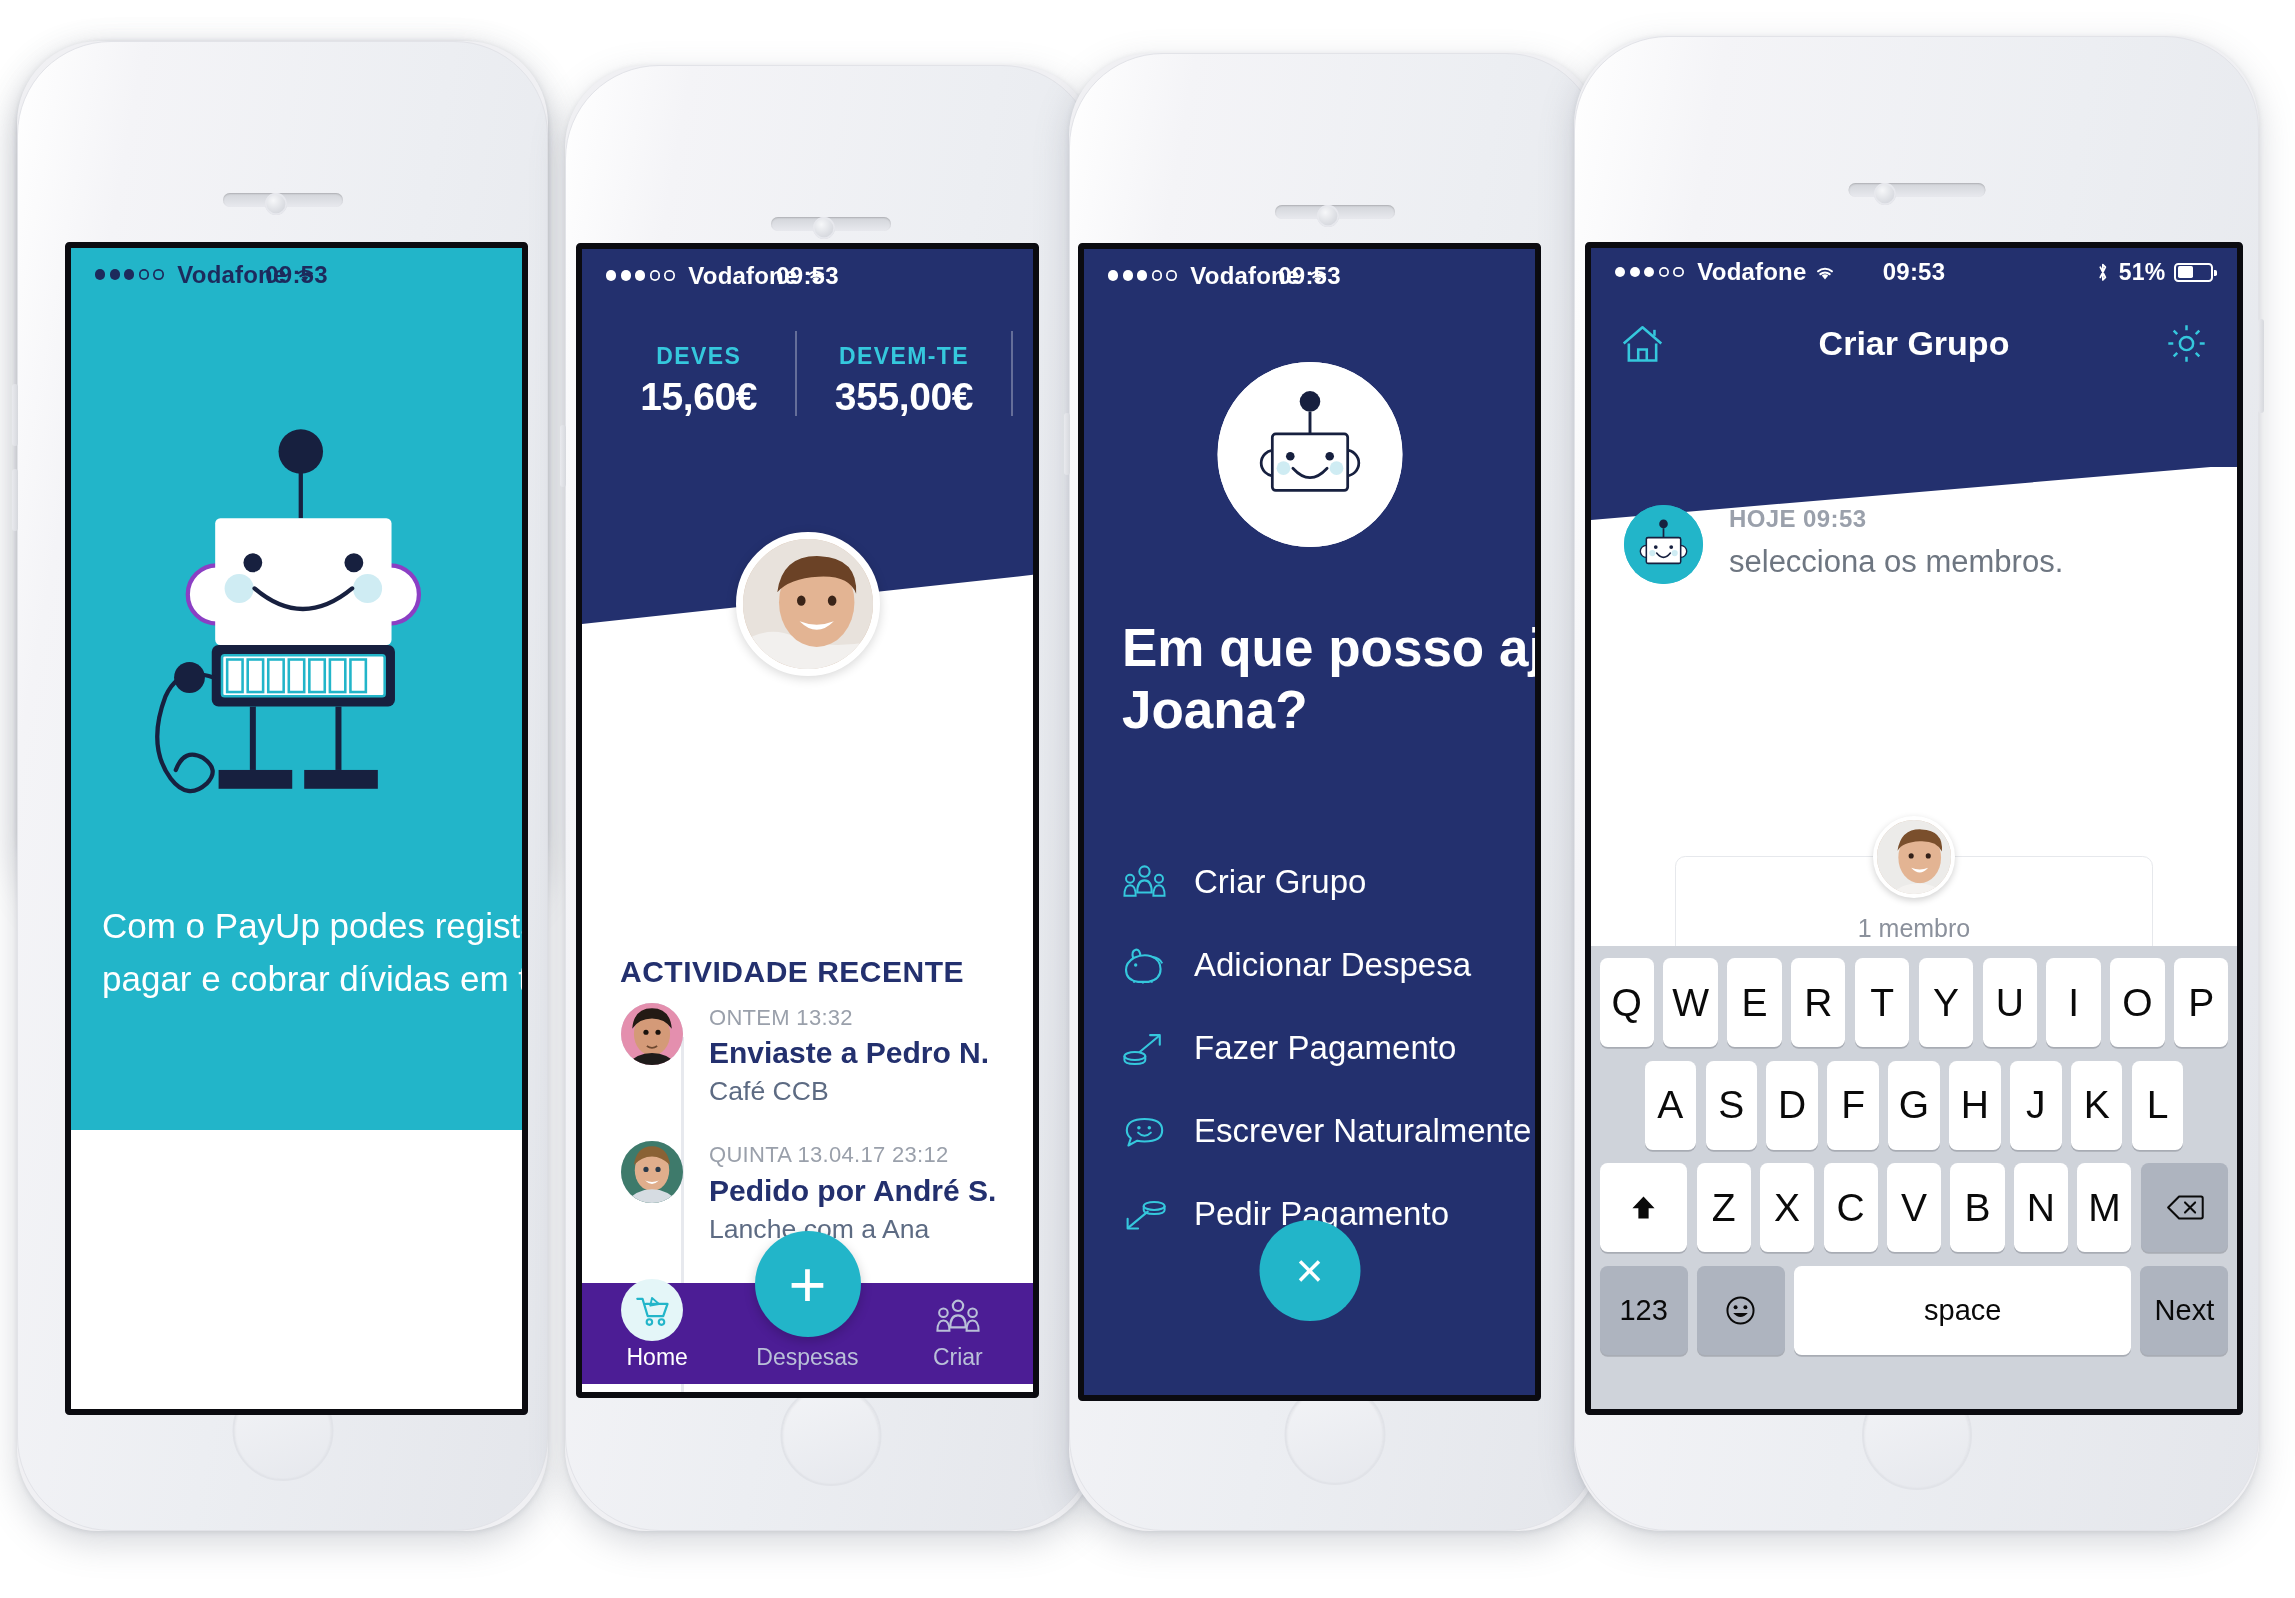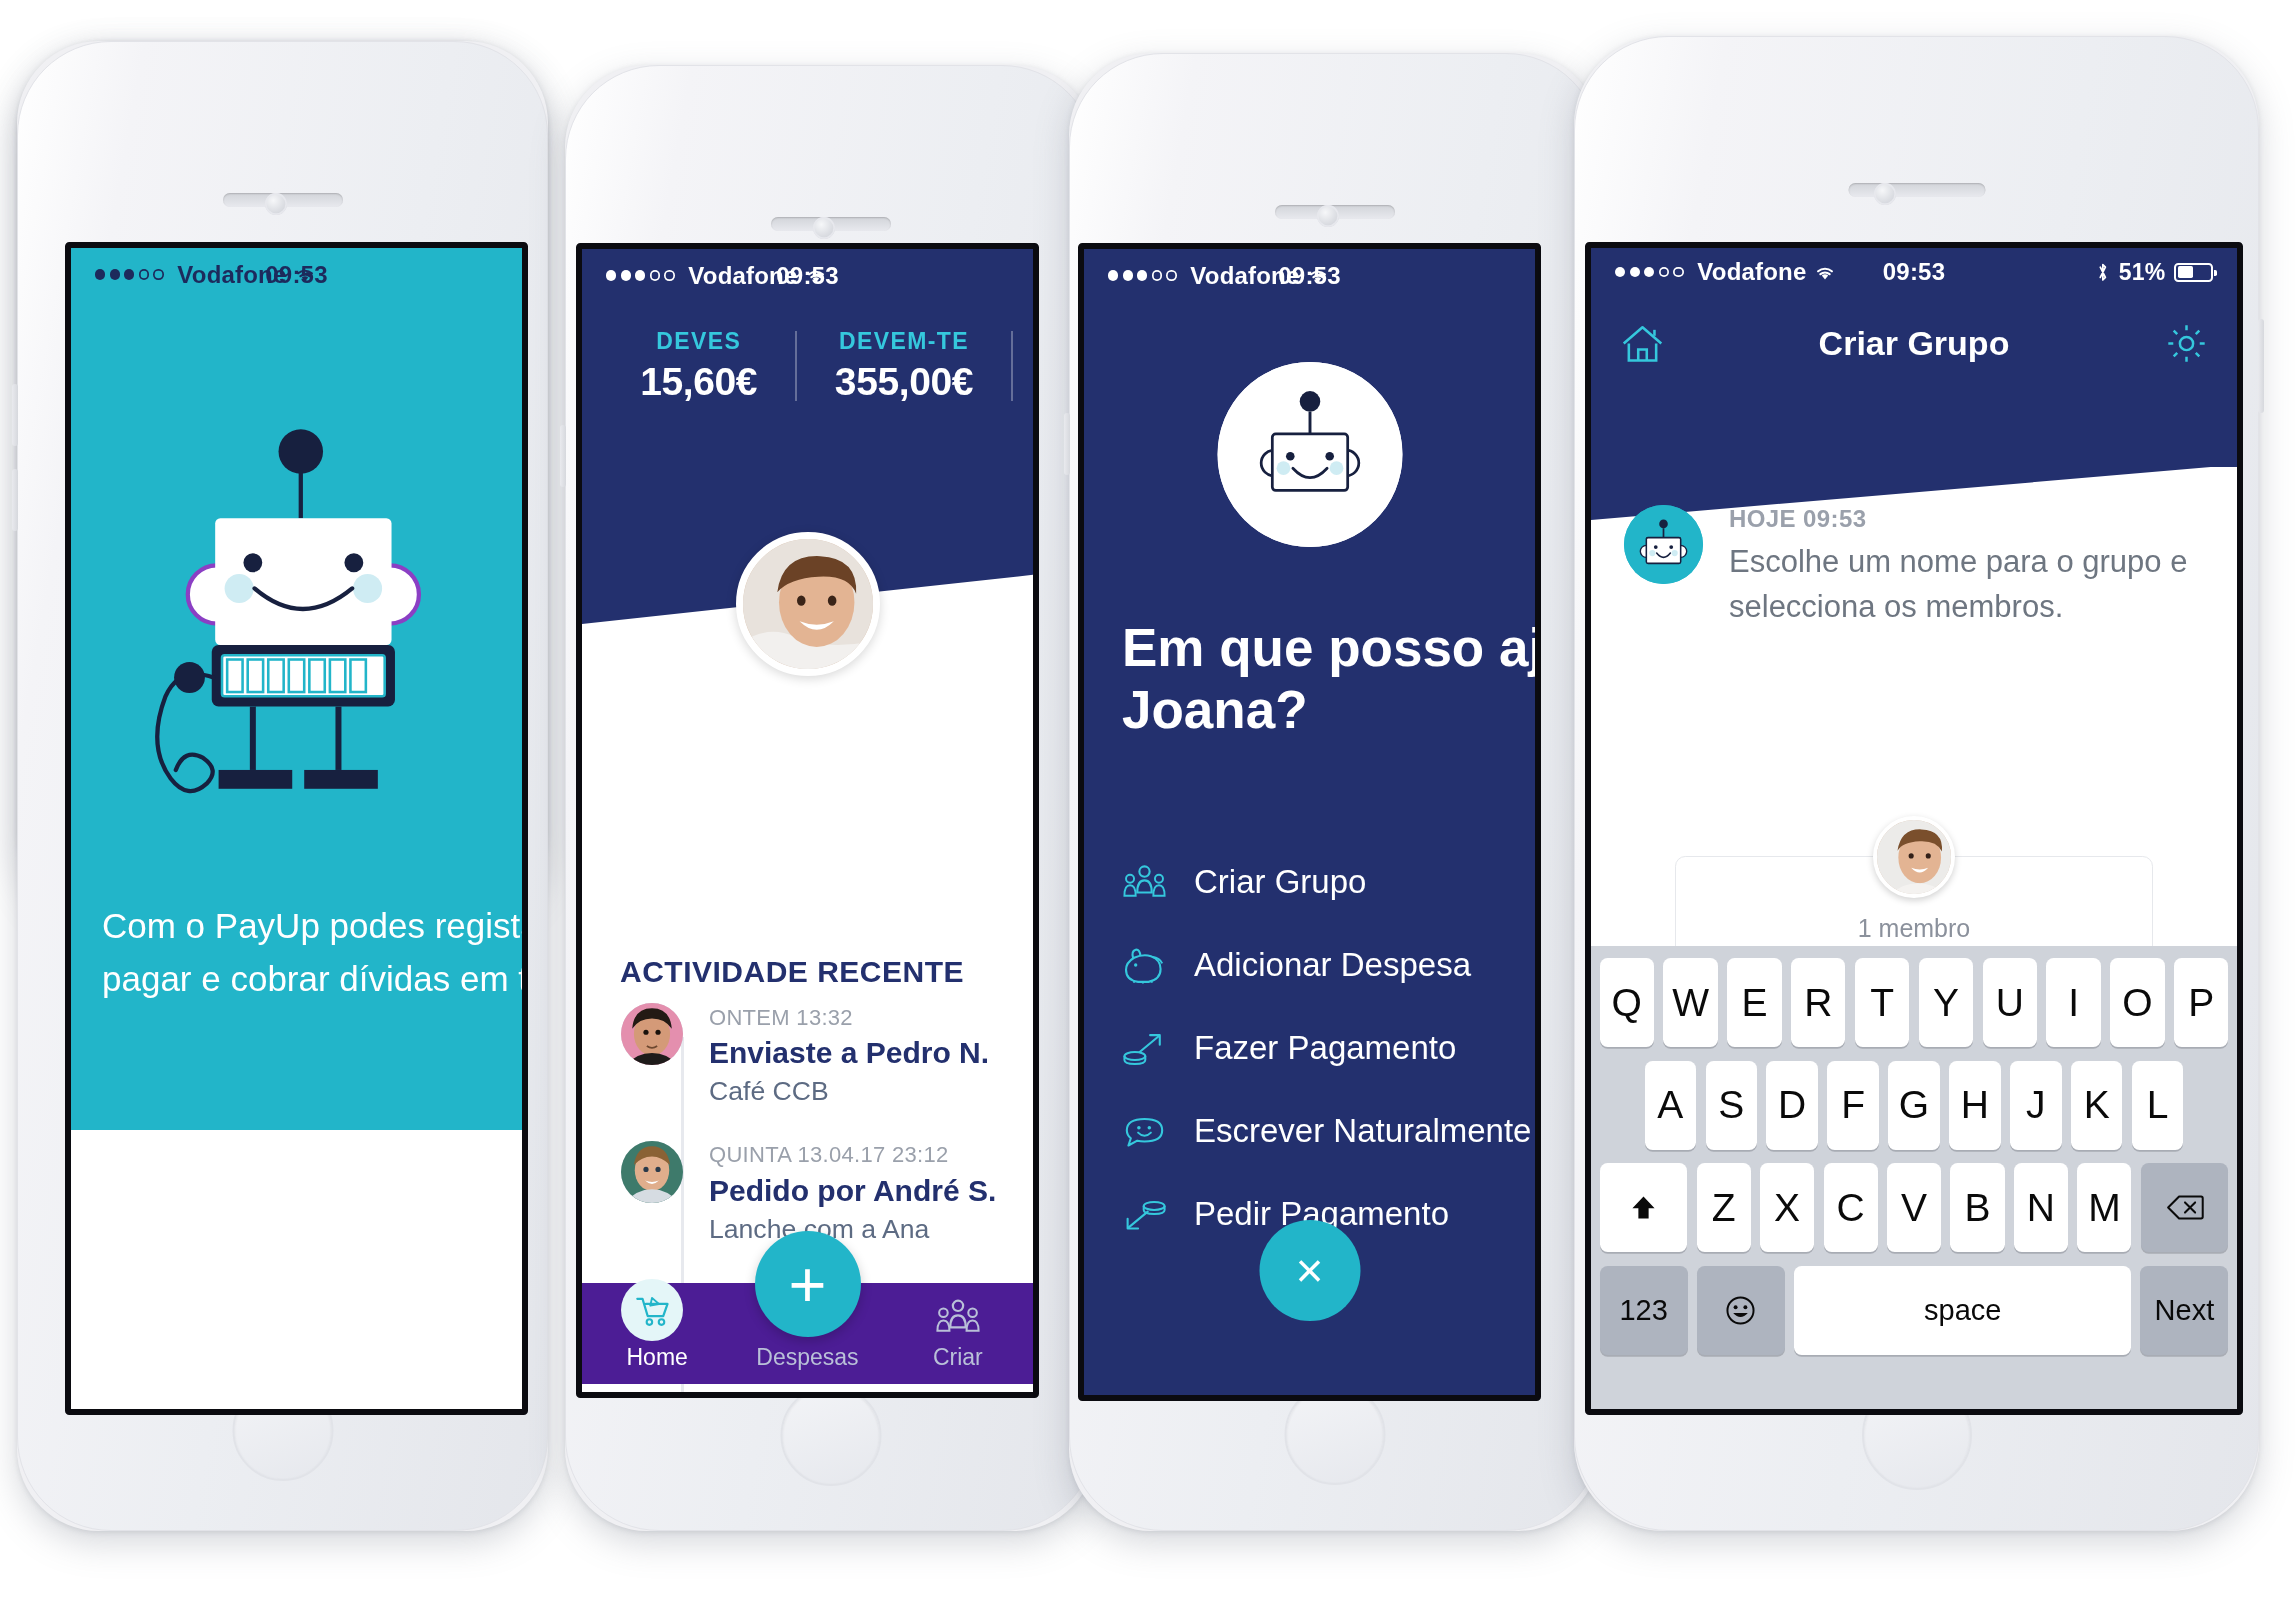--- a/index.html
+++ b/index.html
@@ -82,21 +82,21 @@
   .p1-dots i { width:14.6px;height:14.6px;border-radius:50%; background:#ffffff; display:block; opacity:.55;}
   .p1-dots i.on { opacity:1; }
   .p2-head { position:absolute; top:0; left:0; right:0; height:325px; background:#23306e; }
   .p2-head:after{
     content:""; position:absolute; left:0; right:0; bottom:-50px; height:60px; background:#23306e;
     clip-path: polygon(0 0, 100% 0, 100% 18%, 0 100%);
   }
   .p2-status { color:#ffffff; }
   .bal-row { display:flex; align-items:stretch; justify-content:center; padding-top:26px; }
   .bal-col { text-align:center; padding:0 38px; }
-  .bal-lbl { color:#35c8dd; font-size:23px; font-weight:700; letter-spacing:1.4px; }
+  .bal-lbl { color:#35c8dd; font-size:23px; font-weight:700; letter-spacing:1.4px;margin-top:15px; }
   .bal-val { color:#ffffff; font-size:39px; font-weight:700; margin-top:5.1px; letter-spacing:-0.4px;}
   .bal-sep { width:1.7px; background:rgba(255,255,255,.30); margin:3.4px 0; }
   .p2-avatar {
     position:absolute; top:283px; left:50%; transform:translateX(-50%);
     width:144px; height:144px; border-radius:50%; border:7.7px solid #fff; overflow:hidden;
     box-shadow:0 2.6px 10.3px rgba(0,0,0,.16); z-index:5; background:#dcc7b6;
   }
   .p2-section {
     position:absolute; top:706px; left:38px; color:#23306e; font-size:30px; font-weight:700; letter-spacing:0.5px;
   }
@@ -634,21 +634,20 @@
             <circle cx="37" cy="49" r="2.2" fill="#17203f"></circle>
               <circle cx="55" cy="49" r="2.2" fill="#17203f"></circle>
             <circle cx="33" cy="56" r="3.6" fill="#cfecf3"></circle>
               <circle cx="59" cy="56" r="3.6" fill="#cfecf3"></circle>
             <path d="M38 56 q8 10 16 0" stroke="#17203f" stroke-width="1.8" fill="none" stroke-linecap="round"></path>
           </svg>
         </div>
         <div>
           <div class="p4-when">HOJE 09:53</div>
           <div class="p4-text">
-            <div>Escolhe um nome para o grupo e</div>
             <div>selecciona os membros.</div>
           </div>
         </div>
       </div>
 
       <div class="p4-card">
         <div class="hairline"></div>
         <div class="p4-cardav">
           <svg viewBox="0 0 96 96" width="82" height="82">
             <rect width="96" height="96" fill="#ecebe9"></rect>

